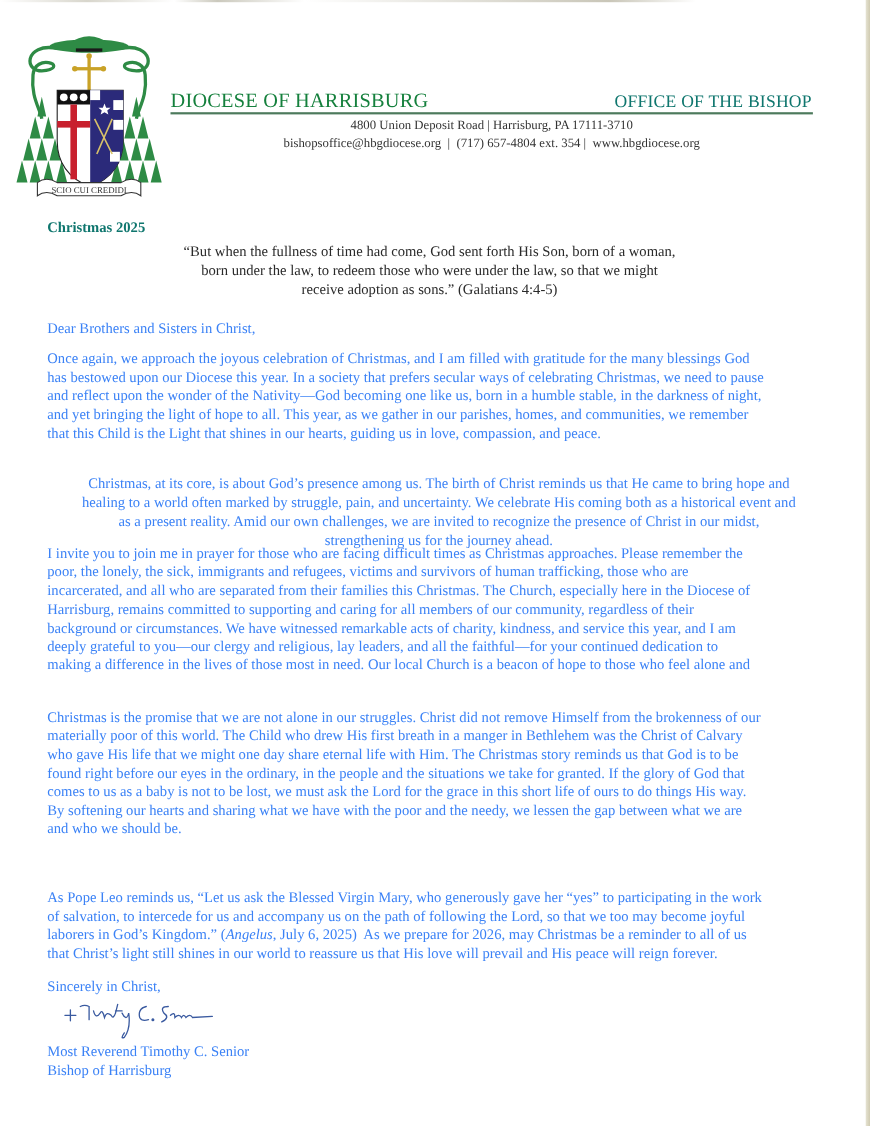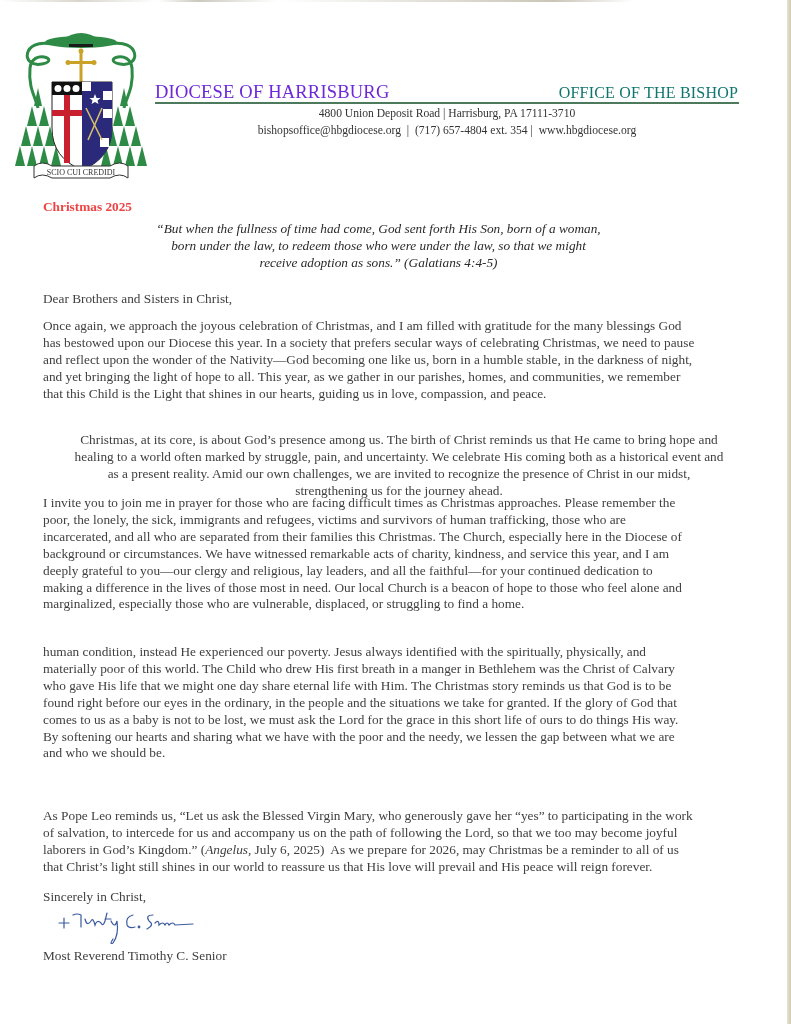--- a/index.html
+++ b/index.html
@@ -11,42 +11,42 @@
     position: absolute; top: 0; right: 0; width: 4px; height: 1024px;
     background: linear-gradient(to right, #e6e3d3, #cfcab0);
   }
   .scan-top {
     position: absolute; top: 0; left: 0; width: 791px; height: 2px;
     background: linear-gradient(to right, transparent 0%, #d8d6cc 10%, transparent 20%, #cbc9bd 25%, transparent 35%, #c9c6b8 70%, transparent 80%);
   }
   .crest { position: absolute; left: 12px; top: 28px; width: 138px; height: 158px; }
   .hdr-title {
     position: absolute; left: 155px; top: 82px;
-    font-family: "Liberation Serif", serif; font-size: 18.5px; color: #6d28d9; letter-spacing: 0.2px;
+    font-family: "Liberation Serif", serif; font-size: 18.5px; color: #15803d; letter-spacing: 0.2px;
   }
   .hdr-office {
     position: absolute; right: 53px; top: 84px;
     font-family: "Liberation Serif", serif; font-size: 16px; color: #0f766e; letter-spacing: 0.2px;
   }
   .hdr-rule { position: absolute; left: 155px; top: 102px; width: 584px; height: 2px; background: #4d7a5c; }
   .hdr-line {
     position: absolute; left: 155px; width: 584px; text-align: center;
     font-family: "Liberation Serif", serif; font-size: 11.6px; color: #333;
   }
   .hdr-addr { top: 107px; }
   .hdr-contact { top: 124px; }
   .date {
-    position: absolute; left: 43px; top: 199px; font-weight: bold; font-size: 13.3px; color: #ef4444;
+    position: absolute; left: 43px; top: 199px; font-weight: bold; font-size: 13.3px; color: #0f766e;
   }
   .epigraph {
-    position: absolute; left: 26px; width: 705px; top: 220px; text-align: center;
-    font-style: italic; font-size: 13.3px; line-height: 17px; color: #2a2a2a;
+    position: absolute; left: 38px; width: 705px; top: 220px; text-align: center;
+    font-size: 13.3px; line-height: 17px; color: #2a2a2a;
   }
   .body-text {
-    position: absolute; left: 43px; width: 712px; font-size: 13.3px; line-height: 16.9px; color: #404040;
+    position: absolute; left: 43px; width: 712px; font-size: 13.3px; line-height: 16.9px; color: #3b82f6;
   }
   .body-text .ln { display: block; white-space: nowrap; }
   .salutation { top: 291px; }
   .p1 { top: 318px; }
   .p2 { top: 432px; text-align: center; }
   .p3 { top: 495px; }
   .p4 { top: 644px; }
   .p5 { top: 808px; }
   .closing { top: 889px; }
   .sig { position: absolute; left: 55px; top: 905px; width: 140px; height: 42px; }
@@ -150,28 +150,28 @@
   <span class="ln">Christmas, at its core, is about God’s presence among us. The birth of Christ reminds us that He came to bring hope and</span>
   <span class="ln">healing to a world often marked by struggle, pain, and uncertainty. We celebrate His coming both as a historical event and</span>
   <span class="ln">as a present reality. Amid our own challenges, we are invited to recognize the presence of Christ in our midst,</span>
   <span class="ln">strengthening us for the journey ahead.</span>
 </div>
 
 <div class="body-text p3">
   <span class="ln">I invite you to join me in prayer for those who are facing difficult times as Christmas approaches. Please remember the</span>
   <span class="ln">poor, the lonely, the sick, immigrants and refugees, victims and survivors of human trafficking, those who are</span>
   <span class="ln">incarcerated, and all who are separated from their families this Christmas. The Church, especially here in the Diocese of</span>
+  <span class="ln">Harrisburg, remains committed to supporting and caring for all members of our community, regardless of their</span>
   <span class="ln">background or circumstances. We have witnessed remarkable acts of charity, kindness, and service this year, and I am</span>
   <span class="ln">deeply grateful to you—our clergy and religious, lay leaders, and all the faithful—for your continued dedication to</span>
   <span class="ln">making a difference in the lives of those most in need. Our local Church is a beacon of hope to those who feel alone and</span>
-  <span class="ln">marginalized, especially those who are vulnerable, displaced, or struggling to find a home.</span>
 </div>
 
 <div class="body-text p4">
-  <span class="ln">human condition, instead He experienced our poverty. Jesus always identified with the spiritually, physically, and</span>
+  <span class="ln">Christmas is the promise that we are not alone in our struggles. Christ did not remove Himself from the brokenness of our</span>
   <span class="ln">materially poor of this world. The Child who drew His first breath in a manger in Bethlehem was the Christ of Calvary</span>
   <span class="ln">who gave His life that we might one day share eternal life with Him. The Christmas story reminds us that God is to be</span>
   <span class="ln">found right before our eyes in the ordinary, in the people and the situations we take for granted. If the glory of God that</span>
   <span class="ln">comes to us as a baby is not to be lost, we must ask the Lord for the grace in this short life of ours to do things His way.</span>
   <span class="ln">By softening our hearts and sharing what we have with the poor and the needy, we lessen the gap between what we are</span>
   <span class="ln">and who we should be.</span>
 </div>
 
 <div class="body-text p5">
   <span class="ln">As Pope Leo reminds us, “Let us ask the Blessed Virgin Mary, who generously gave her “yes” to participating in the work</span>
@@ -190,13 +190,14 @@
     <path d="M56 16 Q60 24 62 16 Q64 30 58 38 Q54 40 58 34"></path>
     <path d="M78 10 Q70 12 72 20 Q74 24 80 22"></path>
     <circle cx="84" cy="22" r="0.8" fill="#3a5aa0"></circle>
     <path d="M98 10 Q90 10 94 16 Q100 20 92 24"></path>
     <path d="M100 18 Q104 14 104 20 Q108 16 110 20 Q112 16 114 20 Q118 16 120 20 L138 19"></path>
   </g>
 </svg>
 
 <div class="body-text signer">
   <span class="ln">Most Reverend Timothy C. Senior</span>
+  <span class="ln">Bishop of Harrisburg</span>
 </div>
 
 </body></html>

